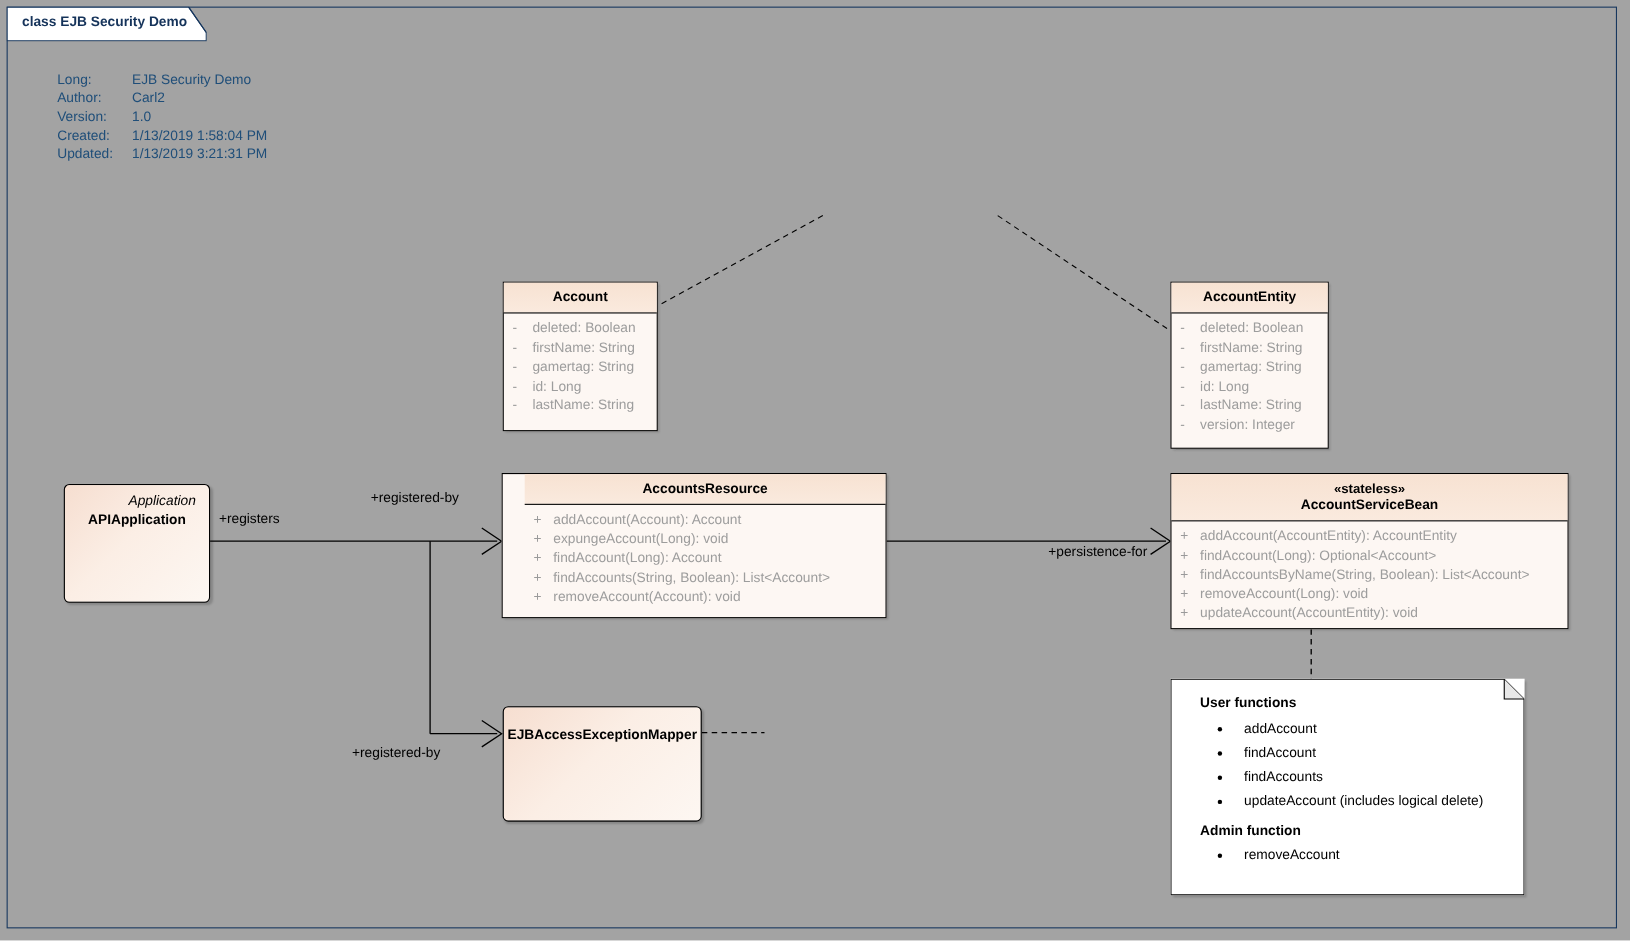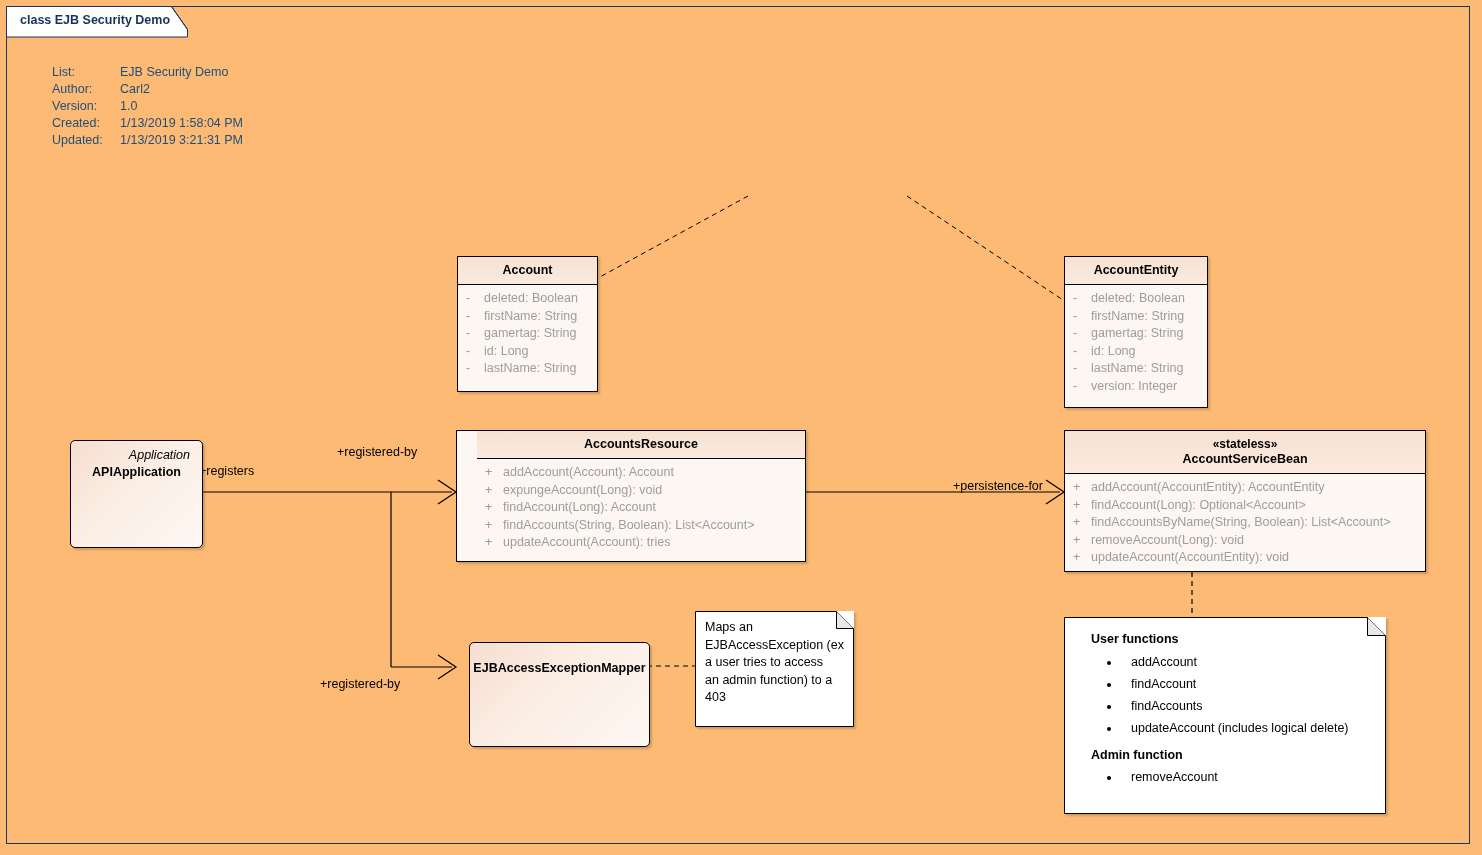--- a/index.html
+++ b/index.html
@@ -7,21 +7,21 @@
     padding: 0;
     background: #ffffff;
   }
   body {
     font-family: "Liberation Sans", sans-serif;
   }
   #canvas {
     position: relative;
     width: 1482px;
     height: 855px;
-    background: #fdba74;
+    background: #a3a3a3;
     overflow: hidden;
   }
   
   #frame {
     position: absolute;
     left: 6px;
     top: 6px;
     width: 1464px;
     height: 838px;
     border: 1px solid #17375e;
@@ -95,21 +95,20 @@
     box-sizing: border-box;
   }
   .attr-txt { color: #9d9d9d; }
   
   .plainbox {
     position: absolute;
     box-sizing: border-box;
     border: 1px solid #000000;
     background: linear-gradient(135deg, #f6ded0 0%, #fbeee5 45%, #fdf7f2 100%);
     box-shadow: 2px 2px 2px rgba(0,0,0,0.18);
-    margin-left: 12px;
   }
   .plainbox.rounded { border-radius: 5px; }
   .pb-stereo {
     text-align: right;
     font-style: italic;
     font-size: 12.5px;
     color: #000;
     padding: 7px 12px 0 0;
   }
   .pb-name {
@@ -173,21 +172,21 @@
       <line x1="165.5" y1="0.5" x2="181.5" y2="23.5" stroke="#17375e" stroke-width="1"></line>
       <line x1="0.5" y1="23.5" x2="181.5" y2="23.5" stroke="#ffffff" stroke-width="0"></line>
     </svg>
     <div id="frame-tab-label">class EJB Security Demo</div>
   </div>
 
   <div id="meta">
     <table>
       <tbody>
           <tr>
-        <td class="k">List:</td>
+        <td class="k">Long:</td>
         <td class="v">EJB Security Demo</td>
       </tr>
       <tr>
         <td class="k">Author:</td>
         <td class="v">Carl2</td>
       </tr>
       <tr>
         <td class="k">Version:</td>
         <td class="v">1.0</td>
       </tr>
@@ -220,21 +219,21 @@
     <polyline points="1046,480 1064,492 1046,504" fill="none" stroke="#000" stroke-width="1.2"></polyline>
 
     <line x1="1192" y1="572" x2="1192" y2="618" stroke="#000" stroke-width="1.2" stroke-dasharray="5,4"></line>
 
     <line x1="638" y1="666" x2="695" y2="666" stroke="#000" stroke-width="1.2" stroke-dasharray="5,4"></line>
   </svg>
 
   <div class="elbl" style="left:199px; top:464px;">+registers</div>
   <div class="elbl" style="left:337px; top:445px;">+registered-by</div>
   <div class="elbl" style="left:320px; top:677px;">+registered-by</div>
-  <div class="elbl" style="left:953px; top:479px;">+persistence-for</div>
+  <div class="elbl" style="left:953px; top:494px;">+persistence-for</div>
 
   <div class="cls" style="left:457px; top:256px; width:141px; height:136px;">
     <div class="cls-head">
       <span>Account</span>
     </div>
     <div class="cls-body">
       <span class="feat"><span class="vis">-</span><span class="attr-txt">deleted: Boolean</span></span>
       <span class="feat"><span class="vis">-</span><span class="attr-txt">firstName: String</span></span>
       <span class="feat"><span class="vis">-</span><span class="attr-txt">gamertag: String</span></span>
       <span class="feat"><span class="vis">-</span><span class="attr-txt">id: Long</span></span>
@@ -258,21 +257,21 @@
 
   <div class="cls" style="left:456px; top:430px; width:350px; height:132px;padding-left:20px;">
     <div class="cls-head">
       <span>AccountsResource</span>
     </div>
     <div class="cls-body">
       <span class="feat"><span class="vis">+</span><span class="attr-txt">addAccount(Account): Account</span></span>
       <span class="feat"><span class="vis">+</span><span class="attr-txt">expungeAccount(Long): void</span></span>
       <span class="feat"><span class="vis">+</span><span class="attr-txt">findAccount(Long): Account</span></span>
       <span class="feat"><span class="vis">+</span><span class="attr-txt">findAccounts(String, Boolean): List&lt;Account&gt;</span></span>
-      <span class="feat"><span class="vis">+</span><span class="attr-txt">updateAccount(Account): tries</span></span>
+      <span class="feat"><span class="vis">+</span><span class="attr-txt">removeAccount(Account): void</span></span>
     </div>
   </div>
 
   <div class="cls" style="left:1064px; top:430px; width:362px; height:142px;">
     <div class="cls-head">
       <span class="stereo">«stateless»</span>
       <span>AccountServiceBean</span>
     </div>
     <div class="cls-body">
       <span class="feat"><span class="vis">+</span><span class="attr-txt">addAccount(AccountEntity): AccountEntity</span></span>
@@ -286,33 +285,20 @@
   <div class="plainbox rounded" style="left:58px; top:440px; width:133px; height:108px;">
     <div class="pb-stereo">Application</div>
     <div class="pb-name">APIApplication</div>
   </div>
 
   <div class="plainbox rounded" style="left:457px; top:642px; width:181px; height:105px;">
     <div class="pb-name-left">EJBAccessExceptionMapper</div>
   </div>
 
 
-  <div class="note" style="left:695px; top:611px; width:159px; height:116px;">
-    <svg width="159" height="116" viewBox="0 0 159 116">
-      <path d="M0.5 0.5 L141.5 0.5 L158.5 17.5 L158.5 115.5 L0.5 115.5 Z" fill="#ffffff" stroke="#000000" stroke-width="1"></path>
-      <path d="M141.5 0.5 L141.5 17.5 L158.5 17.5" fill="#e8e8e8" stroke="#000000" stroke-width="1"></path>
-    </svg>
-    <div class="note-text" style="padding:8px 10px;">
-      <p>Maps an</p>
-      <p>EJBAccessException (ex</p>
-      <p>a user tries to access</p>
-      <p>an admin function) to a</p>
-      <p>403</p>
-    </div>
-  </div>
 
   <div class="note" style="left:1064px; top:617px; width:322px; height:197px;">
     <svg width="322" height="197" viewBox="0 0 322 197">
       <path d="M0.5 0.5 L303.5 0.5 L321.5 18.5 L321.5 196.5 L0.5 196.5 Z" fill="#ffffff" stroke="#000000" stroke-width="1"></path>
       <path d="M303.5 0.5 L303.5 18.5 L321.5 18.5" fill="#e8e8e8" stroke="#000000" stroke-width="1"></path>
     </svg>
     <div class="note-text" style="padding:14px 27px;">
       <p class="note-h">User functions</p>
       <ul class="note-ul">
         <li>addAccount</li>

